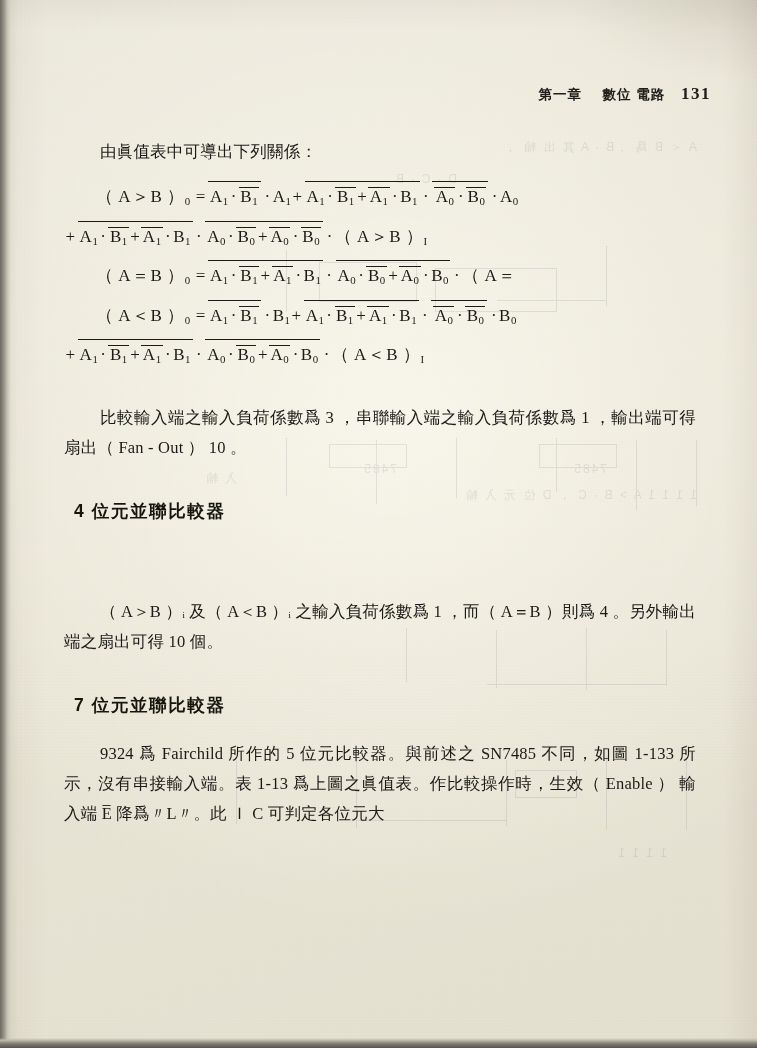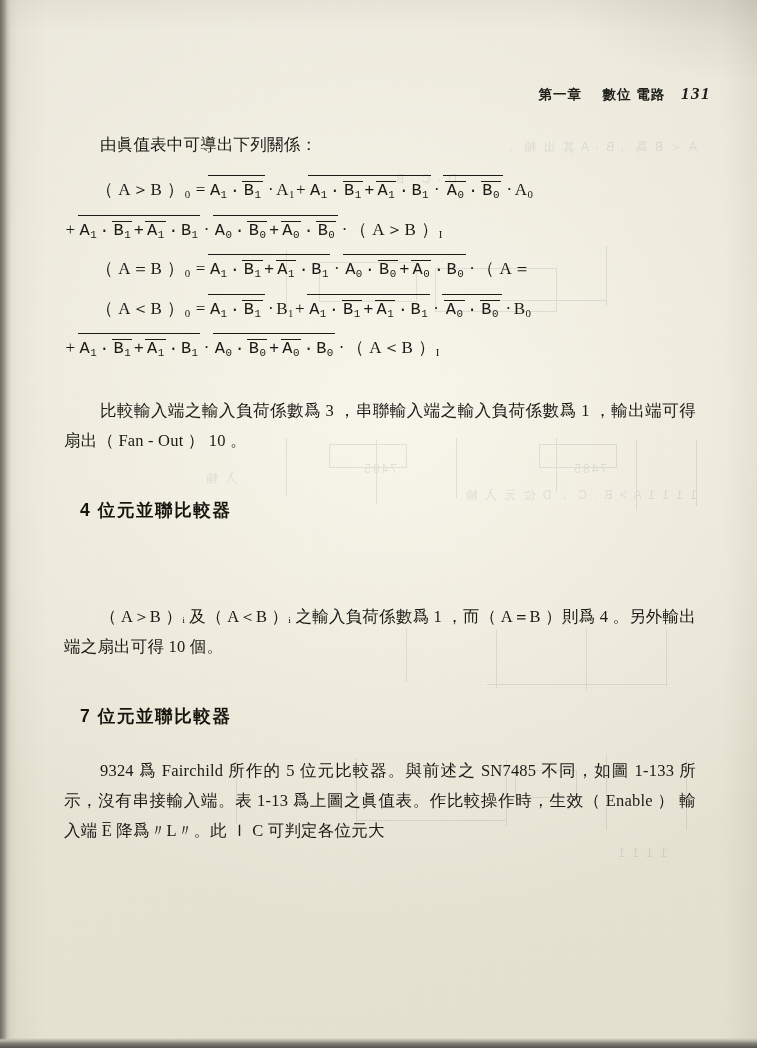--- a/index.html
+++ b/index.html
@@ -103,67 +103,65 @@
     font-family: "Liberation Sans", sans-serif;
     font-size: 13.5px;
     font-weight: bold;
     letter-spacing: 1px;
     color: #20201b;
   }
   .running-head .rh-num {
     display: inline-block;
     margin-left: 11px;
     font-family: "Liberation Serif", serif;
-    font-style: italic;
     font-size: 17px;
     font-weight: bold;
     letter-spacing: 1.5px;
   }
   .running-head .rh-sep { display: inline-block; width: 11px; }
 
   .body {
     position: absolute;
     left: 64px;
-    top: 130px;
+    top: 137px;
     width: 632px;
   }
 
   p.para {
     margin: 0;
     font-size: 16.5px;
     line-height: 30px;
     letter-spacing: 0.2px;
     text-align: justify;
   }
   p.para.indent { text-indent: 36px; }
 
   .gap-s { height: 12px; }
   .gap-m { height: 26px; }
 
   h2.section {
-    margin: 16px;
+    margin: 10px;
     font-family: "Liberation Sans", "DejaVu Sans", sans-serif;
     font-size: 17.5px;
     font-weight: bold;
     letter-spacing: 1.6px;
     color: #16160f;
   }
 
   
   .eqblock { font-size: 17px; line-height: 36px; }
   .eqline { white-space: nowrap; }
   .eqline.ind { padding-left: 32px; }
 
   .ov {
     border-top: 1.6px solid #1b1a16;
     padding: 5px 2px;
     margin: 0 1px;
     display: inline-block;
     line-height: 1.04;
-    font-family: Liberation Mono, monospace;
   }
   .ov2 {
     border-top: 1.6px solid #1b1a16;
     padding: 0 1.5px;
     display: inline-block;
     line-height: 1.02;
   }
   .tok { letter-spacing: 0.5px; }
   sub {
     font-size: 0.64em;

